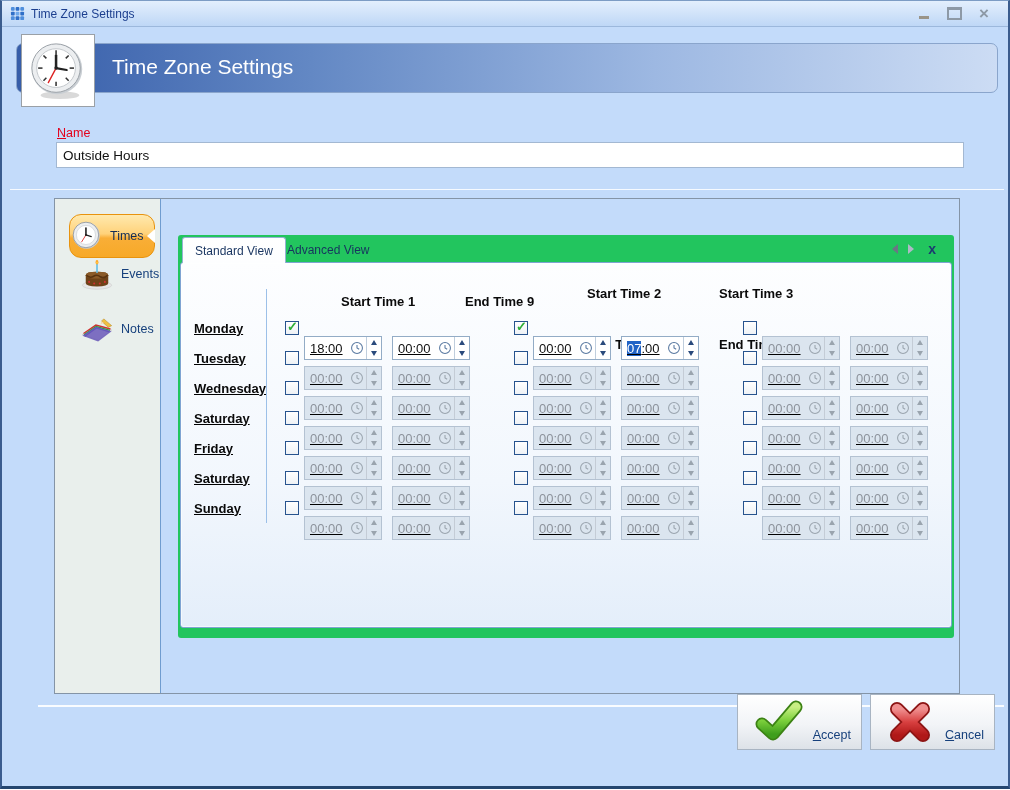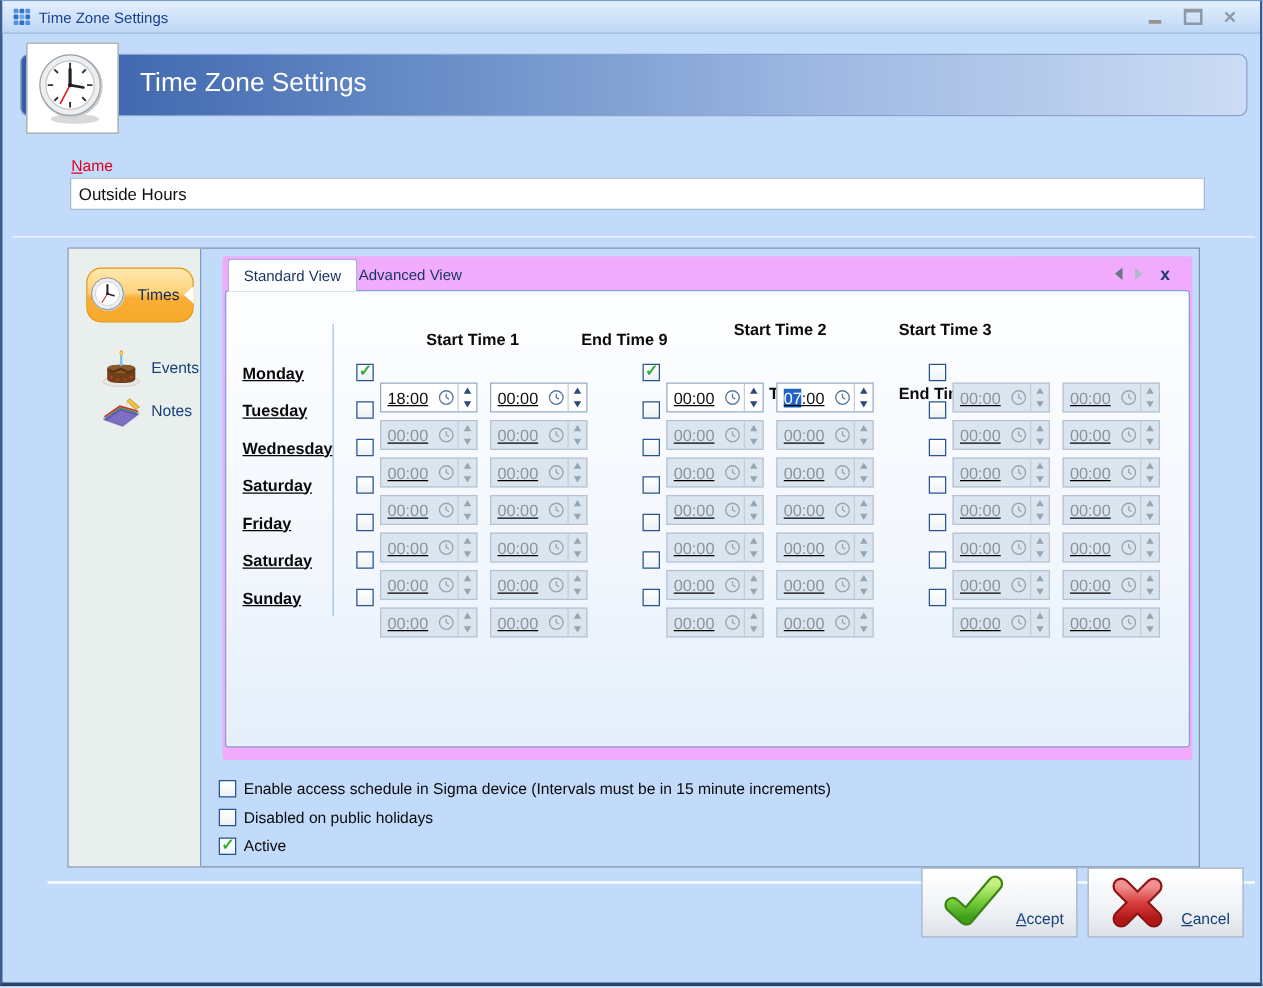--- a/index.html
+++ b/index.html
@@ -57,24 +57,24 @@
   .side-times {
     left:14px; top:15px; width:86px; height:44px; box-sizing:border-box;
     background:linear-gradient(180deg,#ffe9ae 0%,#ffd27a 45%,#f9ae37 55%,#f7a928 100%);
     border:1px solid #e8930e; border-radius:12px;
   }
   .side-times::after {
     content:""; position:absolute; right:-1px; top:50%; transform:translateY(-50%);
     width:0; height:0; border-top:7px solid transparent; border-bottom:7px solid transparent; border-right:8px solid #ffffff;
   }
   .side-times .lbl { color:#122c55; }
-  .side-events { left:24px; top:78px; }
+  .side-events { left:24px; top:58px; }
   .side-notes  { left:24px; top:116px; }
   
-  .tabcontrol { position:absolute; left:123px; top:6px; width:776px; height:403px; background:#f0abfc; border-radius:3px; }
+  .tabcontrol { position:absolute; left:123px; top:36px; width:776px; height:403px; background:#22c55e; border-radius:3px; }
   .tabstrip { position:absolute; left:0; top:0; right:0; height:27px; }
   .tab {
     position:absolute; top:2px; height:25px; display:flex; align-items:center; padding:0 12px;
     font-size:12px; color:#17335f; cursor:pointer; box-sizing:border-box;
   }
   .tab-selected {
     left:4px; background:linear-gradient(180deg,#ffffff,#fdfeff);
     border:1px solid #95b2d2; border-bottom:none; border-radius:3px 3px 0 0; z-index:2; height:26px;
   }
   .tab-plain { left:97px; }
@@ -835,34 +835,20 @@
                       <i class="dn"></i>
                     </div>
                   </div>
                 </div>
               </div>
             </div>
         </div>
       </div>
     </div>
 
-    <div class="options">
-      <div class="opt">
-        <span class="cb"></span>
-        <span class="olabel">Enable access schedule in Sigma device  (Intervals must be in 15 minute increments)</span>
-      </div>
-      <div class="opt">
-        <span class="cb"></span>
-        <span class="olabel">Disabled on public holidays</span>
-      </div>
-      <div class="opt">
-        <span class="cb on"></span>
-        <span class="olabel">Active</span>
-      </div>
-    </div>
   </div>
 
   <div class="footer-sep"></div>
 
   <div class="btn btn-accept">
     <svg class="bicon" width="50" height="42" viewBox="0 0 50 42">
       <defs>
         <linearGradient id="gchk" x1="0" y1="0" x2="0" y2="1">
           <stop offset="0" stop-color="#c8ef84"></stop>
             <stop offset="0.5" stop-color="#7cd03c"></stop>

